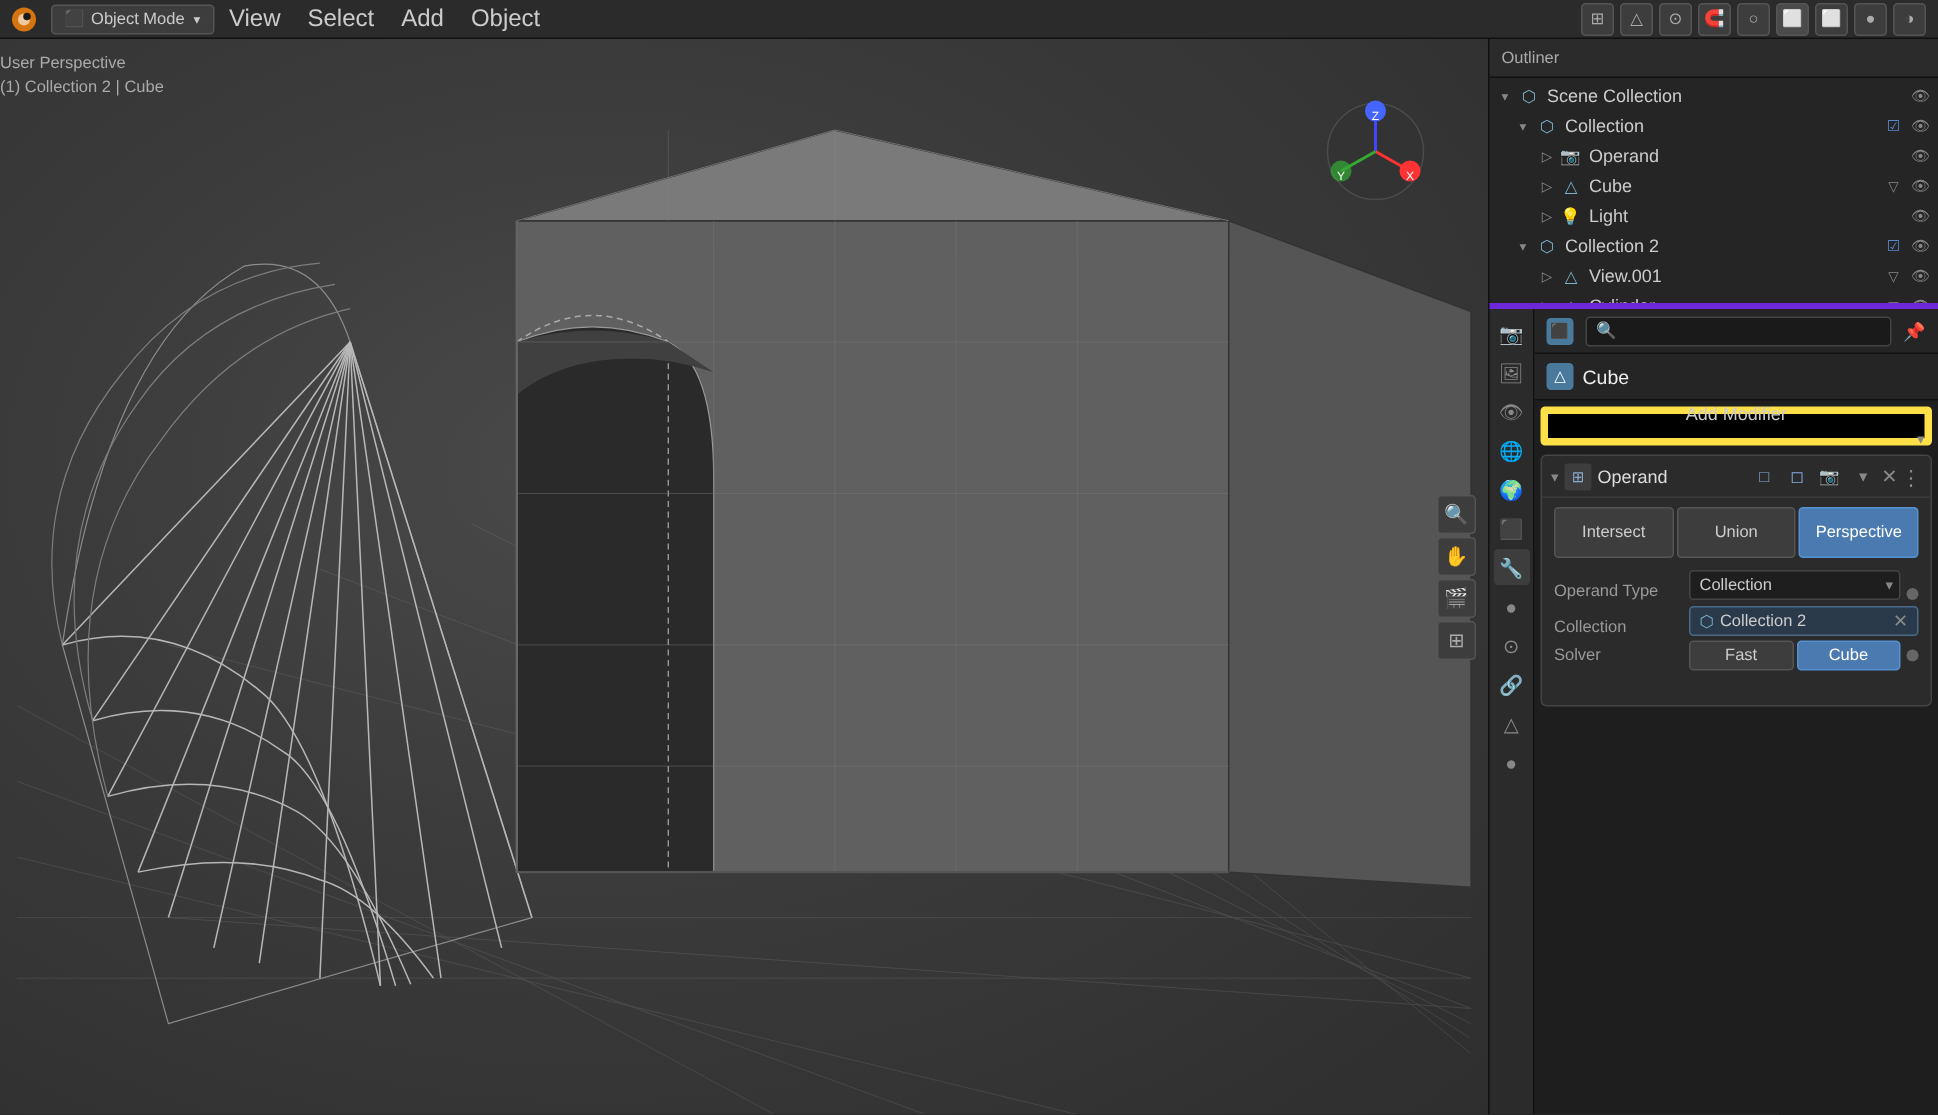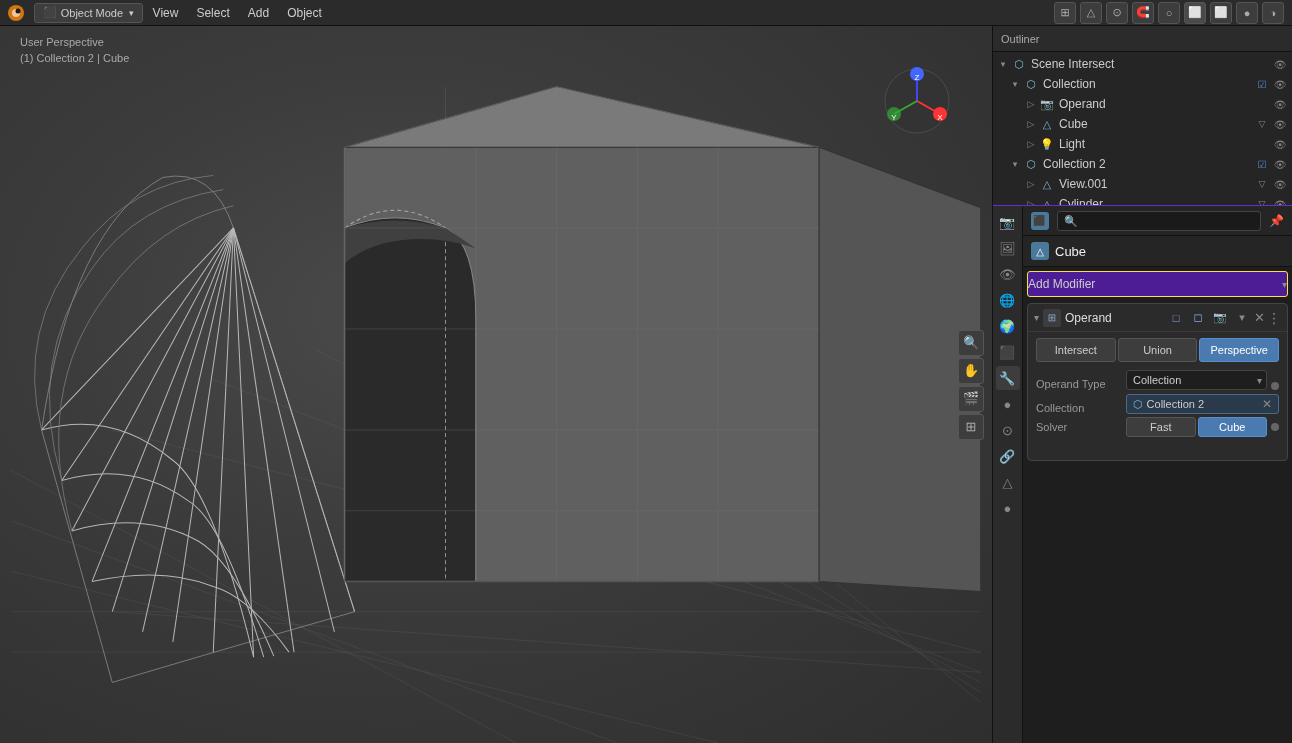--- a/index.html
+++ b/index.html
@@ -2,52 +2,52 @@
 <html><head>
   <meta charset="utf-8">
   <style>
     * { margin: 0; padding: 0; box-sizing: border-box; }
     body { width: 1292px; height: 743px; background: #1a1a1a; font-family: 'Segoe UI', Arial, sans-serif; font-size: 12px; color: #cccccc; overflow: hidden; display: flex; flex-direction: column; }
 
     
     .top-bar { height: 26px; background: #2b2b2b; display: flex; align-items: center; border-bottom: 1px solid #111; flex-shrink: 0; }
     .top-bar-left { display: flex; align-items: center; gap: 2px; padding: 0 4px; }
     .mode-selector { background: #3d3d3d; border: 1px solid #555; color: #ccc; padding: 2px 8px; font-size: 11px; border-radius: 3px; display: flex; align-items: center; gap: 4px; cursor: pointer; height: 20px; }
-    .menu-item { padding: 2px 8px; color: #ccc; cursor: pointer; font-size: 12px; }
+    .menu-item { padding: 2px 8px; color: #ccc; cursor: pointer; font-size: 16px; }
     .top-bar-right { margin-left: auto; display: flex; align-items: center; gap: 4px; padding-right: 8px; }
     .icon-btn { width: 22px; height: 22px; background: #3d3d3d; border: 1px solid #555; border-radius: 3px; display: flex; align-items: center; justify-content: center; cursor: pointer; font-size: 11px; color: #aaa; }
 
     
     .main-area { display: flex; flex: 1; overflow: hidden; }
 
     
     .viewport { flex: 1; background: #3c3c3c; position: relative; overflow: hidden; }
 
     
-    .viewport-info { position: absolute; top: 8px; left: 20px; color: #aaa; font-size: 11px; z-index: 10; }
+    .viewport-info { position: absolute; top: 8px; left: 0; color: #aaa; font-size: 11px; z-index: 10; }
     .viewport-info div { line-height: 16px; }
 
     
     .scene-3d { width: 100%; height: 100%; position: relative; background: radial-gradient(ellipse at 40% 40%, #4a4a4a 0%, #3c3c3c 40%, #2e2e2e 100%); }
 
     
     .scene-svg { position: absolute; top: 0; left: 0; width: 100%; height: 100%; }
 
     
     .viewport-tools { position: absolute; right: 8px; top: 50%; transform: translateY(-50%); display: flex; flex-direction: column; gap: 2px; z-index: 10; }
     .vp-tool { width: 26px; height: 26px; background: #3d3d3d; border: 1px solid #555; border-radius: 3px; display: flex; align-items: center; justify-content: center; cursor: pointer; color: #aaa; font-size: 13px; }
 
     
     .nav-gizmo { position: absolute; top: 40px; right: 40px; width: 70px; height: 70px; z-index: 10; }
 
     
     .right-panel { width: 300px; display: flex; flex-direction: column; background: #1e1e1e; border-left: 1px solid #111; flex-shrink: 0; }
 
     
-    .outliner { height: 180px; border-bottom: 1px solid #6d28d9; overflow: hidden; }
+    .outliner { height: 180px; border-bottom: 4px solid #6d28d9; overflow: hidden; }
     .outliner-header { height: 26px; background: #2b2b2b; display: flex; align-items: center; padding: 0 8px; border-bottom: 1px solid #111; }
     .outliner-content { padding: 2px 0; background: #252525; height: calc(100% - 26px); overflow-y: auto; }
 
     .outliner-row { display: flex; align-items: center; height: 20px; padding: 0 4px; cursor: pointer; position: relative; }
     .indent1 { padding-left: 16px; }
     .indent2 { padding-left: 32px; }
     .expand-arrow { width: 12px; height: 12px; display: inline-flex; align-items: center; justify-content: center; color: #888; font-size: 9px; margin-right: 2px; flex-shrink: 0; }
     .row-icon { width: 16px; height: 16px; display: inline-flex; align-items: center; justify-content: center; margin-right: 4px; flex-shrink: 0; font-size: 11px; }
     .row-label { flex: 1; font-size: 12px; white-space: nowrap; overflow: hidden; text-overflow: ellipsis; }
     .row-actions { display: flex; gap: 2px; margin-left: auto; align-items: center; }
@@ -68,40 +68,40 @@
 
     
     .prop-header { height: 30px; background: #252525; display: flex; align-items: center; padding: 0 8px; border-bottom: 1px solid #111; gap: 8px; }
     .prop-search { flex: 1; height: 20px; background: #1a1a1a; border: 1px solid #444; border-radius: 3px; padding: 0 6px; color: #ccc; font-size: 11px; }
     .prop-pin { color: #888; font-size: 12px; cursor: pointer; }
     .prop-object-name { display: flex; align-items: center; gap: 6px; padding: 6px 8px; background: #252525; border-bottom: 1px solid #111; }
     .prop-obj-icon { width: 18px; height: 18px; background: #4a7a9b; border-radius: 3px; display: flex; align-items: center; justify-content: center; font-size: 10px; color: white; }
 
     
     .modifier-section { flex: 1; overflow-y: auto; padding: 4px; }
-    .add-modifier-btn { width: 100%; height: 26px; background: #4c1d95; border: 1px solid #fde047; border-radius: 3px; color: #ccc; font-size: 12px; display: flex; align-items: center; justify-content: center; cursor: pointer; gap: 4px; margin-bottom: 6px; }
+    .add-modifier-btn { width: 100%; height: 26px; background: #000000; border: 5px solid #fde047; border-radius: 3px; color: #ccc; font-size: 12px; display: flex; align-items: center; justify-content: center; cursor: pointer; gap: 4px; margin-bottom: 6px; flex-direction: column; }
     .add-modifier-arrow { font-size: 10px; color: #888; margin-left: auto; }
 
     
     .modifier-card { background: #2b2b2b; border: 1px solid #444; border-radius: 4px; margin-bottom: 4px; }
     .modifier-card-header { height: 28px; display: flex; align-items: center; padding: 0 6px; gap: 4px; border-bottom: 1px solid #3a3a3a; }
     .mod-expand { color: #888; font-size: 10px; cursor: pointer; }
     .mod-icon { width: 18px; height: 18px; background: #3d3d3d; border-radius: 2px; display: flex; align-items: center; justify-content: center; font-size: 10px; color: #88aacc; }
     .mod-name { font-size: 12px; color: #ddd; flex: 1; }
     .mod-actions { display: flex; gap: 2px; align-items: center; }
     .mod-action { width: 20px; height: 20px; display: flex; align-items: center; justify-content: center; font-size: 11px; color: #888; cursor: pointer; border-radius: 2px; }
     .mod-action.active { color: #88aadd; }
     .mod-close { color: #888; font-size: 13px; cursor: pointer; }
     .mod-dots { color: #888; font-size: 14px; cursor: pointer; }
 
     .modifier-body { padding: 6px 8px; }
 
     
     .op-row { display: flex; gap: 2px; margin-bottom: 6px; }
-    .op-btn { flex: 1; height: 24px; border: 1px solid #555; border-radius: 3px; background: #3d3d3d; color: #ccc; font-size: 11px; display: flex; align-items: center; justify-content: center; cursor: pointer; }
+    .op-btn { flex: 1; height: 34px; border: 1px solid #555; border-radius: 3px; background: #3d3d3d; color: #ccc; font-size: 11px; display: flex; align-items: center; justify-content: center; cursor: pointer; }
     .op-btn.active { background: #4a7ab0; border-color: #5590d0; color: white; }
 
     
     .prop-row { display: flex; align-items: flex-end; height: 22px; margin-bottom: 2px; }
     .prop-row-label { width: 90px; font-size: 11px; color: #999; flex-shrink: 0; }
     .prop-row-value { flex: 1; height: 20px; background: #1e1e1e; border: 1px solid #444; border-radius: 3px; padding: 0 6px; display: flex; align-items: center; font-size: 11px; color: #ccc; cursor: pointer; position: relative; }
     .prop-row-value.has-dropdown::after { content: '▾'; position: absolute; right: 4px; color: #888; font-size: 10px; }
     .prop-row-value.collection-value { background: #2a3a4a; border-color: #4a6a8a; display: flex; justify-content: space-between; align-items: center; }
     .prop-row-value .clear-x { color: #888; font-size: 12px; cursor: pointer; }
 
@@ -280,21 +280,21 @@
 
     <div class="outliner">
       <div class="outliner-header">
         <span style="font-size:11px; color:#aaa;">Outliner</span>
       </div>
       <div class="outliner-content">
 
         <div class="outliner-row">
           <span class="expand-arrow">▾</span>
           <span class="row-icon icon-collection">⬡</span>
-          <span class="row-label">Scene Intersect</span>
+          <span class="row-label">Scene Collection</span>
           <div class="row-actions">
             <span class="row-action-btn">👁</span>
           </div>
         </div>
 
         <div class="outliner-row indent1">
           <span class="expand-arrow">▾</span>
           <span class="row-icon icon-collection">⬡</span>
           <span class="row-label">Collection</span>
           <div class="row-actions">

